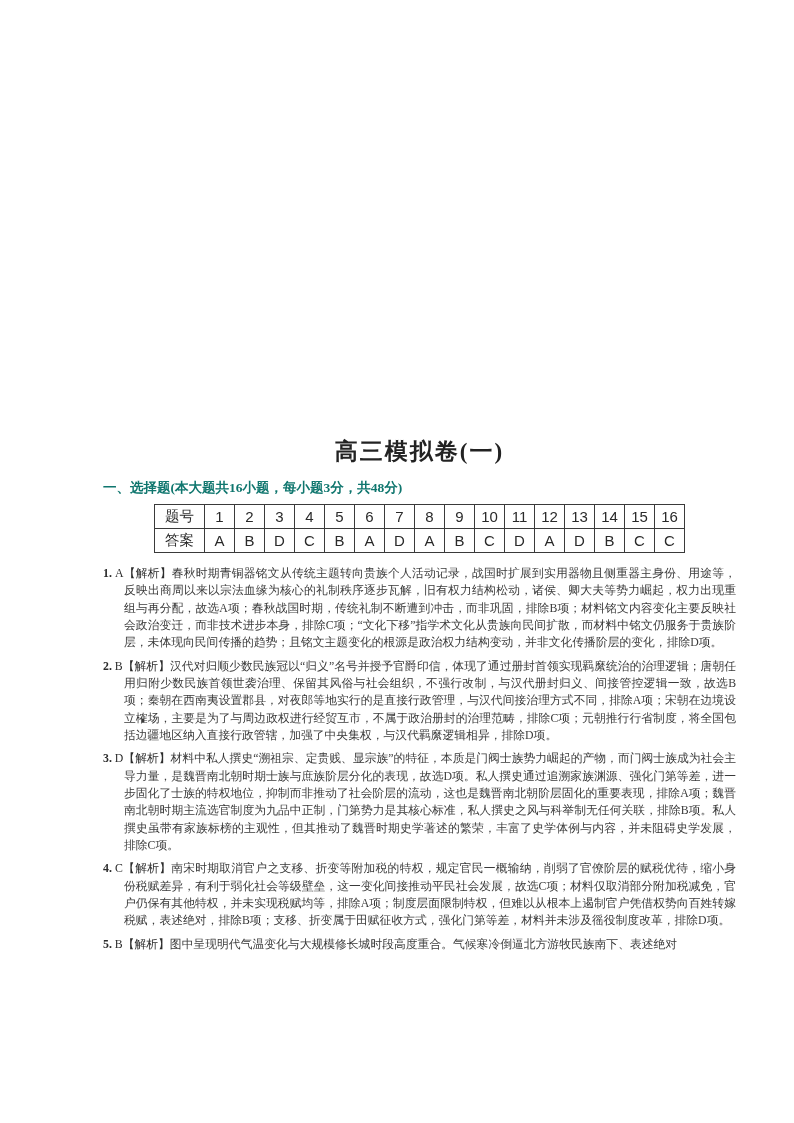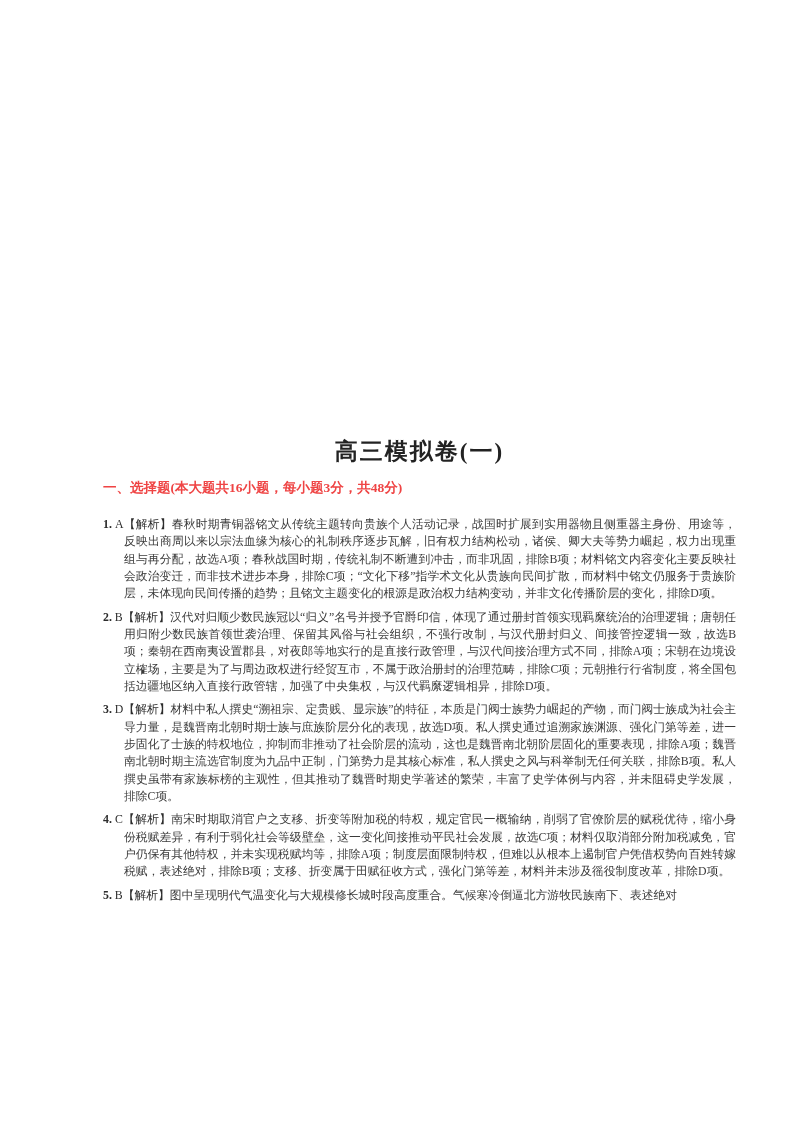--- a/index.html
+++ b/index.html
@@ -29,21 +29,21 @@
     font-size: 29px;
     font-weight: bold;
     margin: 0 0 14px 0;
     letter-spacing: 3px;
     color: #1e1e1e;
   }
   .section-heading {
     font-size: 13.5px;
     font-weight: bold;
     margin: 0 0 7px 0;
-    color: #ef4444;
+    color: #0f766e;
     font-family: Liberation Serif, serif;
   }
   table.answer-table {
     border-collapse: collapse;
     margin: 0 auto 12px auto;
     table-layout: fixed;
   }
   table.answer-table th,
   table.answer-table td {
     border: 1.2px solid #3a3a3a;
@@ -82,20 +82,58 @@
 
 <div class="sheet">
   <div class="top-space"></div>
 
   <h1 class="exam-title">高三模拟卷(一)</h1>
 
   <div class="section-heading">一、选择题(本大题共16小题，每小题3分，共48分)</div>
 
   <table class="answer-table">
     <tbody>
+      <tr>
+        <th class="row-label">题号</th>
+      <td>1</td>
+          <td>2</td>
+          <td>3</td>
+          <td>4</td>
+          <td>5</td>
+          <td>6</td>
+          <td>7</td>
+          <td>8</td>
+          <td>9</td>
+          <td>10</td>
+          <td>11</td>
+          <td>12</td>
+          <td>13</td>
+          <td>14</td>
+          <td>15</td>
+          <td>16</td>
+        </tr>
+      <tr>
+        <th class="row-label">答案</th>
+      <td>A</td>
+          <td>B</td>
+          <td>D</td>
+          <td>C</td>
+          <td>B</td>
+          <td>A</td>
+          <td>D</td>
+          <td>A</td>
+          <td>B</td>
+          <td>C</td>
+          <td>D</td>
+          <td>A</td>
+          <td>D</td>
+          <td>B</td>
+          <td>C</td>
+          <td>C</td>
+        </tr>
     </tbody>
   </table>
 
   <div class="explanations" id="explanations">
       <p class="item"><span class="num">1.&nbsp;</span><span class="bold">A【解析】</span><span>春秋时期青铜器铭文从传统主题转向贵族个人活动记录，战国时扩展到实用器物且侧重器主身份、用途等，反映出商周以来以宗法血缘为核心的礼制秩序逐步瓦解，旧有权力结构松动，诸侯、卿大夫等势力崛起，权力出现重组与再分配，故选A项；春秋战国时期，传统礼制不断遭到冲击，而非巩固，排除B项；材料铭文内容变化主要反映社会政治变迁，而非技术进步本身，排除C项；“文化下移”指学术文化从贵族向民间扩散，而材料中铭文仍服务于贵族阶层，未体现向民间传播的趋势；且铭文主题变化的根源是政治权力结构变动，并非文化传播阶层的变化，排除D项。</span></p>
       <p class="item"><span class="num">2.&nbsp;</span><span class="bold">B【解析】</span><span>汉代对归顺少数民族冠以“归义”名号并授予官爵印信，体现了通过册封首领实现羁縻统治的治理逻辑；唐朝任用归附少数民族首领世袭治理、保留其风俗与社会组织，不强行改制，与汉代册封归义、间接管控逻辑一致，故选B项；秦朝在西南夷设置郡县，对夜郎等地实行的是直接行政管理，与汉代间接治理方式不同，排除A项；宋朝在边境设立榷场，主要是为了与周边政权进行经贸互市，不属于政治册封的治理范畴，排除C项；元朝推行行省制度，将全国包括边疆地区纳入直接行政管辖，加强了中央集权，与汉代羁縻逻辑相异，排除D项。</span></p>
       <p class="item"><span class="num">3.&nbsp;</span><span class="bold">D【解析】</span><span>材料中私人撰史“溯祖宗、定贵贱、显宗族”的特征，本质是门阀士族势力崛起的产物，而门阀士族成为社会主导力量，是魏晋南北朝时期士族与庶族阶层分化的表现，故选D项。私人撰史通过追溯家族渊源、强化门第等差，进一步固化了士族的特权地位，抑制而非推动了社会阶层的流动，这也是魏晋南北朝阶层固化的重要表现，排除A项；魏晋南北朝时期主流选官制度为九品中正制，门第势力是其核心标准，私人撰史之风与科举制无任何关联，排除B项。私人撰史虽带有家族标榜的主观性，但其推动了魏晋时期史学著述的繁荣，丰富了史学体例与内容，并未阻碍史学发展，排除C项。</span></p>
       <p class="item"><span class="num">4.&nbsp;</span><span class="bold">C【解析】</span><span>南宋时期取消官户之支移、折变等附加税的特权，规定官民一概输纳，削弱了官僚阶层的赋税优待，缩小身份税赋差异，有利于弱化社会等级壁垒，这一变化间接推动平民社会发展，故选C项；材料仅取消部分附加税减免，官户仍保有其他特权，并未实现税赋均等，排除A项；制度层面限制特权，但难以从根本上遏制官户凭借权势向百姓转嫁税赋，表述绝对，排除B项；支移、折变属于田赋征收方式，强化门第等差，材料并未涉及徭役制度改革，排除D项。</span></p>
       <p class="item"><span class="num">5.&nbsp;</span><span class="bold">B【解析】</span><span>图中呈现明代气温变化与大规模修长城时段高度重合。气候寒冷倒逼北方游牧民族南下、表述绝对</span></p>
     </div>

